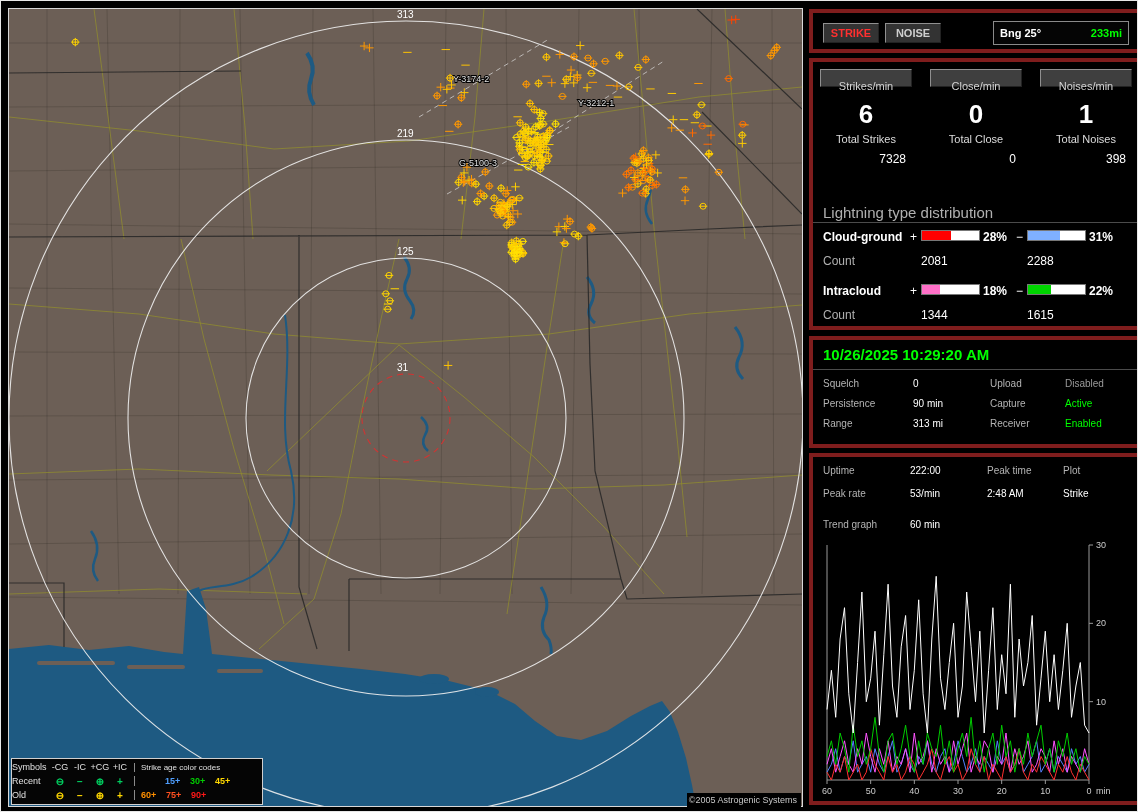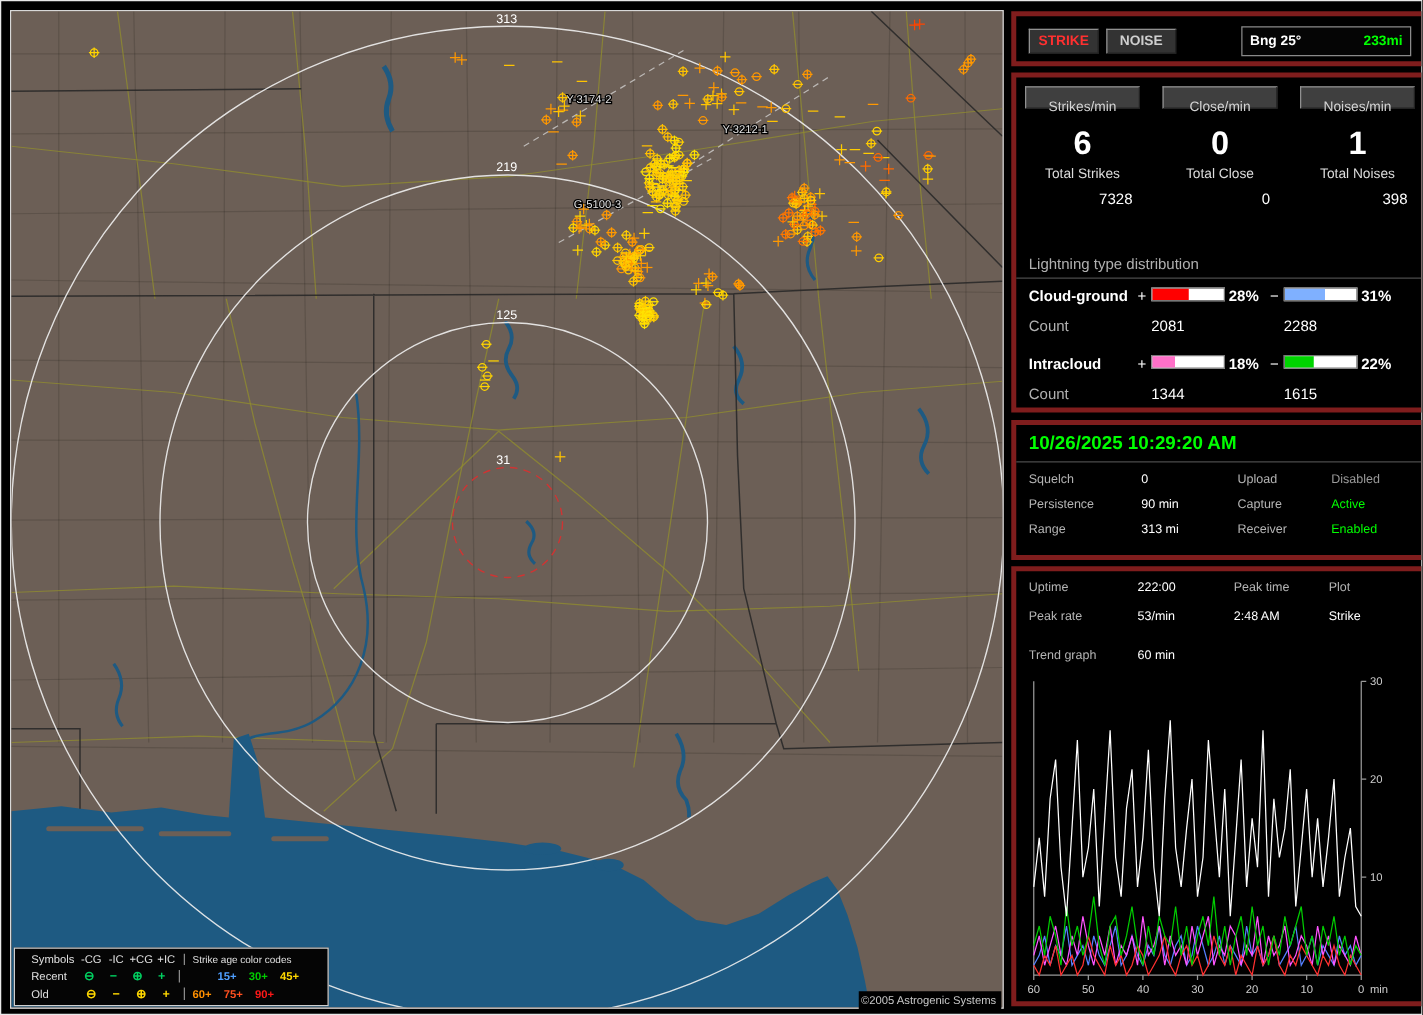--- a/index.html
+++ b/index.html
@@ -5,21 +5,21 @@
   html,body{margin:0;padding:0;background:#000;}
   .page{position:relative;width:1138px;height:812px;background:#000;border:1px solid #e8e8e8;
         box-sizing:border-box;font-family:"Liberation Sans",sans-serif;overflow:hidden;}
   
   .map{position:absolute;left:7px;top:7px;width:793px;height:797px;border:1px solid #d8d8d8;overflow:hidden;background:#6c5f56;}
   .map svg{display:block;font-family:inherit;}
   .copyright{position:absolute;left:686px;top:792px;width:114px;height:15px;background:#000;color:#c8c8c8;
              font-size:9px;line-height:15px;text-align:right;padding-right:4px;z-index:6;box-sizing:border-box;}
   
   .legend{position:absolute;left:10px;top:757px;width:252px;height:47px;background:#050505;border:1px solid #cfcfcf;
-          z-index:6;box-sizing:border-box;padding:1px 13px;font-size:9px;color:#e0e0e0;}
+          z-index:6;box-sizing:border-box;padding:1px 0;font-size:9px;color:#e0e0e0;}
   .lg-row{display:flex;align-items:center;height:14px;white-space:nowrap;}
   .lg-label{width:38px;}
   .lg-symh,.lg-sym{width:20px;text-align:center;}
   .lg-sym{font-size:10px;font-weight:bold;}
   .lg-ages{display:flex;border-left:1px solid #8a8a8a;margin-left:4px;padding-left:6px;}
   .lg-age{width:25px;font-weight:bold;}
   .lg-age-h{flex:1;border-left:1px solid #8a8a8a;margin-left:4px;padding-left:6px;font-size:8px;}
   
   .box{position:absolute;left:808px;width:332px;background:#000;border:4px solid #7f1d1d;box-sizing:border-box;}
   #b1{top:8px;height:44px;}
@@ -34,21 +34,21 @@
   .noise-btn{left:72px;color:#cfcfcf;}
   .bngbox{position:absolute;left:180px;top:8px;width:136px;height:24px;border:1px solid #8a8a8a;background:#050505;
           display:flex;justify-content:space-between;align-items:center;padding:0 6px;box-sizing:border-box;
           font-size:11px;font-weight:bold;}
   .bng{color:#fff;} .bngmi{color:#00ff00;}
   .col{position:absolute;top:7px;width:92px;}
   .c0{left:7px;} .c1{left:117px;} .c2{left:227px;}
   .rate{font-size:26px;font-weight:bold;color:#fff;text-align:center;height:36px;line-height:40px;}
   .tlabel{font-size:11px;color:#dcdcdc;text-align:center;margin-top:3px;}
   .tvalue{font-size:12px;color:#fff;text-align:right;padding-right:6px;margin-top:7px;}
-  .dist-title{position:absolute;left:10px;top:142px;font-size:12px;color:#b0b0b0;}
+  .dist-title{position:absolute;left:10px;top:142px;font-size:15px;color:#b0b0b0;}
   .dist-sep{position:absolute;left:0;right:0;top:160px;border-top:1px solid #4b4b4b;}
   .drow{position:absolute;left:0;right:0;height:14px;}
   .drow span{position:absolute;top:0;font-size:12px;color:#fff;}
   .dx-label{left:10px;font-weight:bold;}
   .dx-s1{left:97px;} .dx-p1{left:170px;font-weight:bold;} .dx-s2{left:203px;} .dx-p2{left:276px;font-weight:bold;}
   .dbar{position:absolute;top:1px;width:59px;height:11px;background:#fff;border:1px solid #777;box-sizing:border-box;}
   .dx-b1{left:108px;} .dx-b2{left:214px;}
   .dfill{height:100%;}
   .dgray{color:#b0b0b0 !important;font-weight:normal !important;}
   .dx-c1{left:108px;} .dx-c2{left:214px;}

